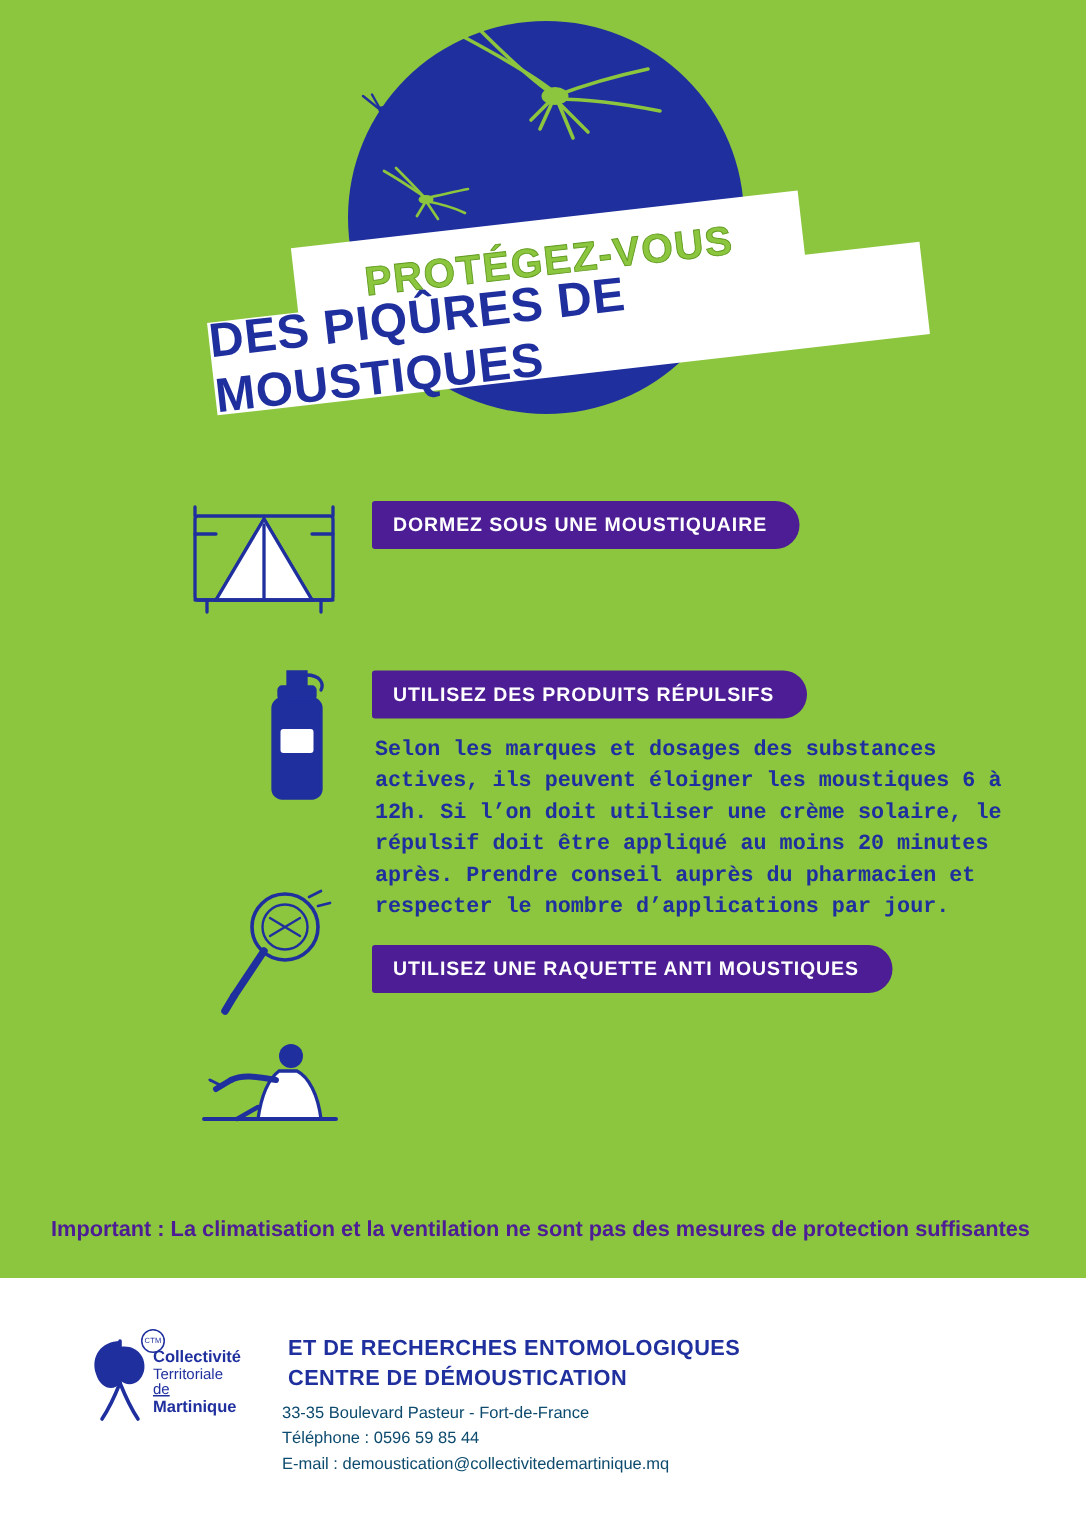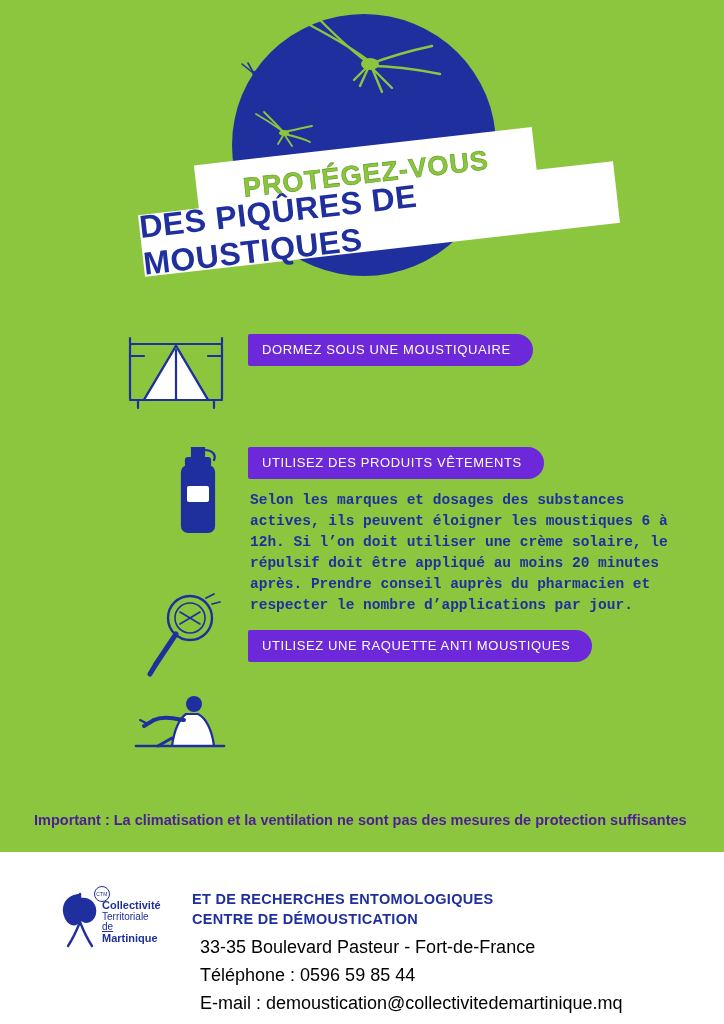--- a/index.html
+++ b/index.html
@@ -111,24 +111,24 @@
     justify-content: center;
   }
   .banner-2 .btxt {
     font-size: 32px;
     font-weight: bold;
     letter-spacing: 0.5px;
     color: #1f2f9e;
   }
   .tag {
     position: absolute;
-    background: #6d28d9;
+    background: #4c1d95;
     color: #ffffff;
     font-size: 13px;
-    font-weight: normal;
+    font-weight: bold;
     letter-spacing: 0.6px;
     padding: 8px 22px 9px 14px;
     border-radius: 3px 24px 24px 3px;
     white-space: nowrap;
     text-align: center;
   }
   .body-text {
     position: absolute;
     color: #1f2f9e;
     font-size: 14.5px;
@@ -190,24 +190,24 @@
     left: 192px;
     top: 890px;
     color: #1f2f9e;
     font-size: 14.5px;
     font-weight: bold;
     letter-spacing: 0.3px;
     line-height: 1.35;
   }
   .footer-contact {
     position: absolute;
-    left: 200px;
+    left: 188px;
     top: 934px;
-    color: #000000;
-    font-size: 18px;
+    color: #0c4a6e;
+    font-size: 11px;
     line-height: 1.55;
   }
   .footer-contact div { white-space: nowrap; }
 </style>
 </head>
 <body>
 
 <div class="poster">
   <div class="green-area"></div>
   <div class="white-footer"></div>
@@ -285,21 +285,21 @@
 
   <svg class="icon-box" style="left:170px; top:446px; width:56px; height:96px;" viewBox="0 0 56 96">
     <g stroke="#1f2f9e" stroke-width="2.2" fill="none" stroke-linecap="round">
       <path d="M22 2 L34 2 L34 12 L22 12 Z" fill="#1f2f9e"></path>
       <path d="M34 4 C 44 4, 46 10, 44 14"></path>
       <rect x="16" y="12" width="24" height="8" rx="2" fill="#1f2f9e"></rect>
       <rect x="12" y="20" width="32" height="66" rx="6" fill="#1f2f9e" stroke="#1f2f9e"></rect>
       <rect x="17" y="40" width="22" height="16" rx="2" fill="#ffffff" stroke="none"></rect>
     </g>
   </svg>
-  <div class="tag" style="left:248px; top:447px;">UTILISEZ DES PRODUITS VÊTEMENTS</div>
+  <div class="tag" style="left:248px; top:447px;">UTILISEZ DES PRODUITS RÉPULSIFS</div>
   <div class="body-text" style="left:250px; top:490px; width:420px;font-family:Liberation Mono, monospace;">Selon les marques et dosages des substances actives, ils peuvent éloigner les moustiques 6 à 12h. Si l’on doit utiliser une crème solaire, le répulsif doit être appliqué au moins 20 minutes après. Prendre conseil auprès du pharmacien et respecter le nombre d’applications par jour.</div>
 
   <svg class="icon-box" style="left:146px; top:592px; width:78px; height:86px;" viewBox="0 0 78 86">
     <g stroke="#1f2f9e" stroke-width="2.4" fill="none" stroke-linecap="round">
       <circle cx="44" cy="26" r="22"></circle>
       <circle cx="44" cy="26" r="15" stroke-width="1.6"></circle>
       <path d="M34 20 L54 32 M54 20 L34 32" stroke-width="1.6"></path>
       <path d="M30 42 L10 72" stroke-width="5"></path>
       <path d="M10 72 L4 82" stroke-width="5"></path>
       <path d="M60 6 L68 2 M66 12 L74 10" stroke-width="1.8"></path>

